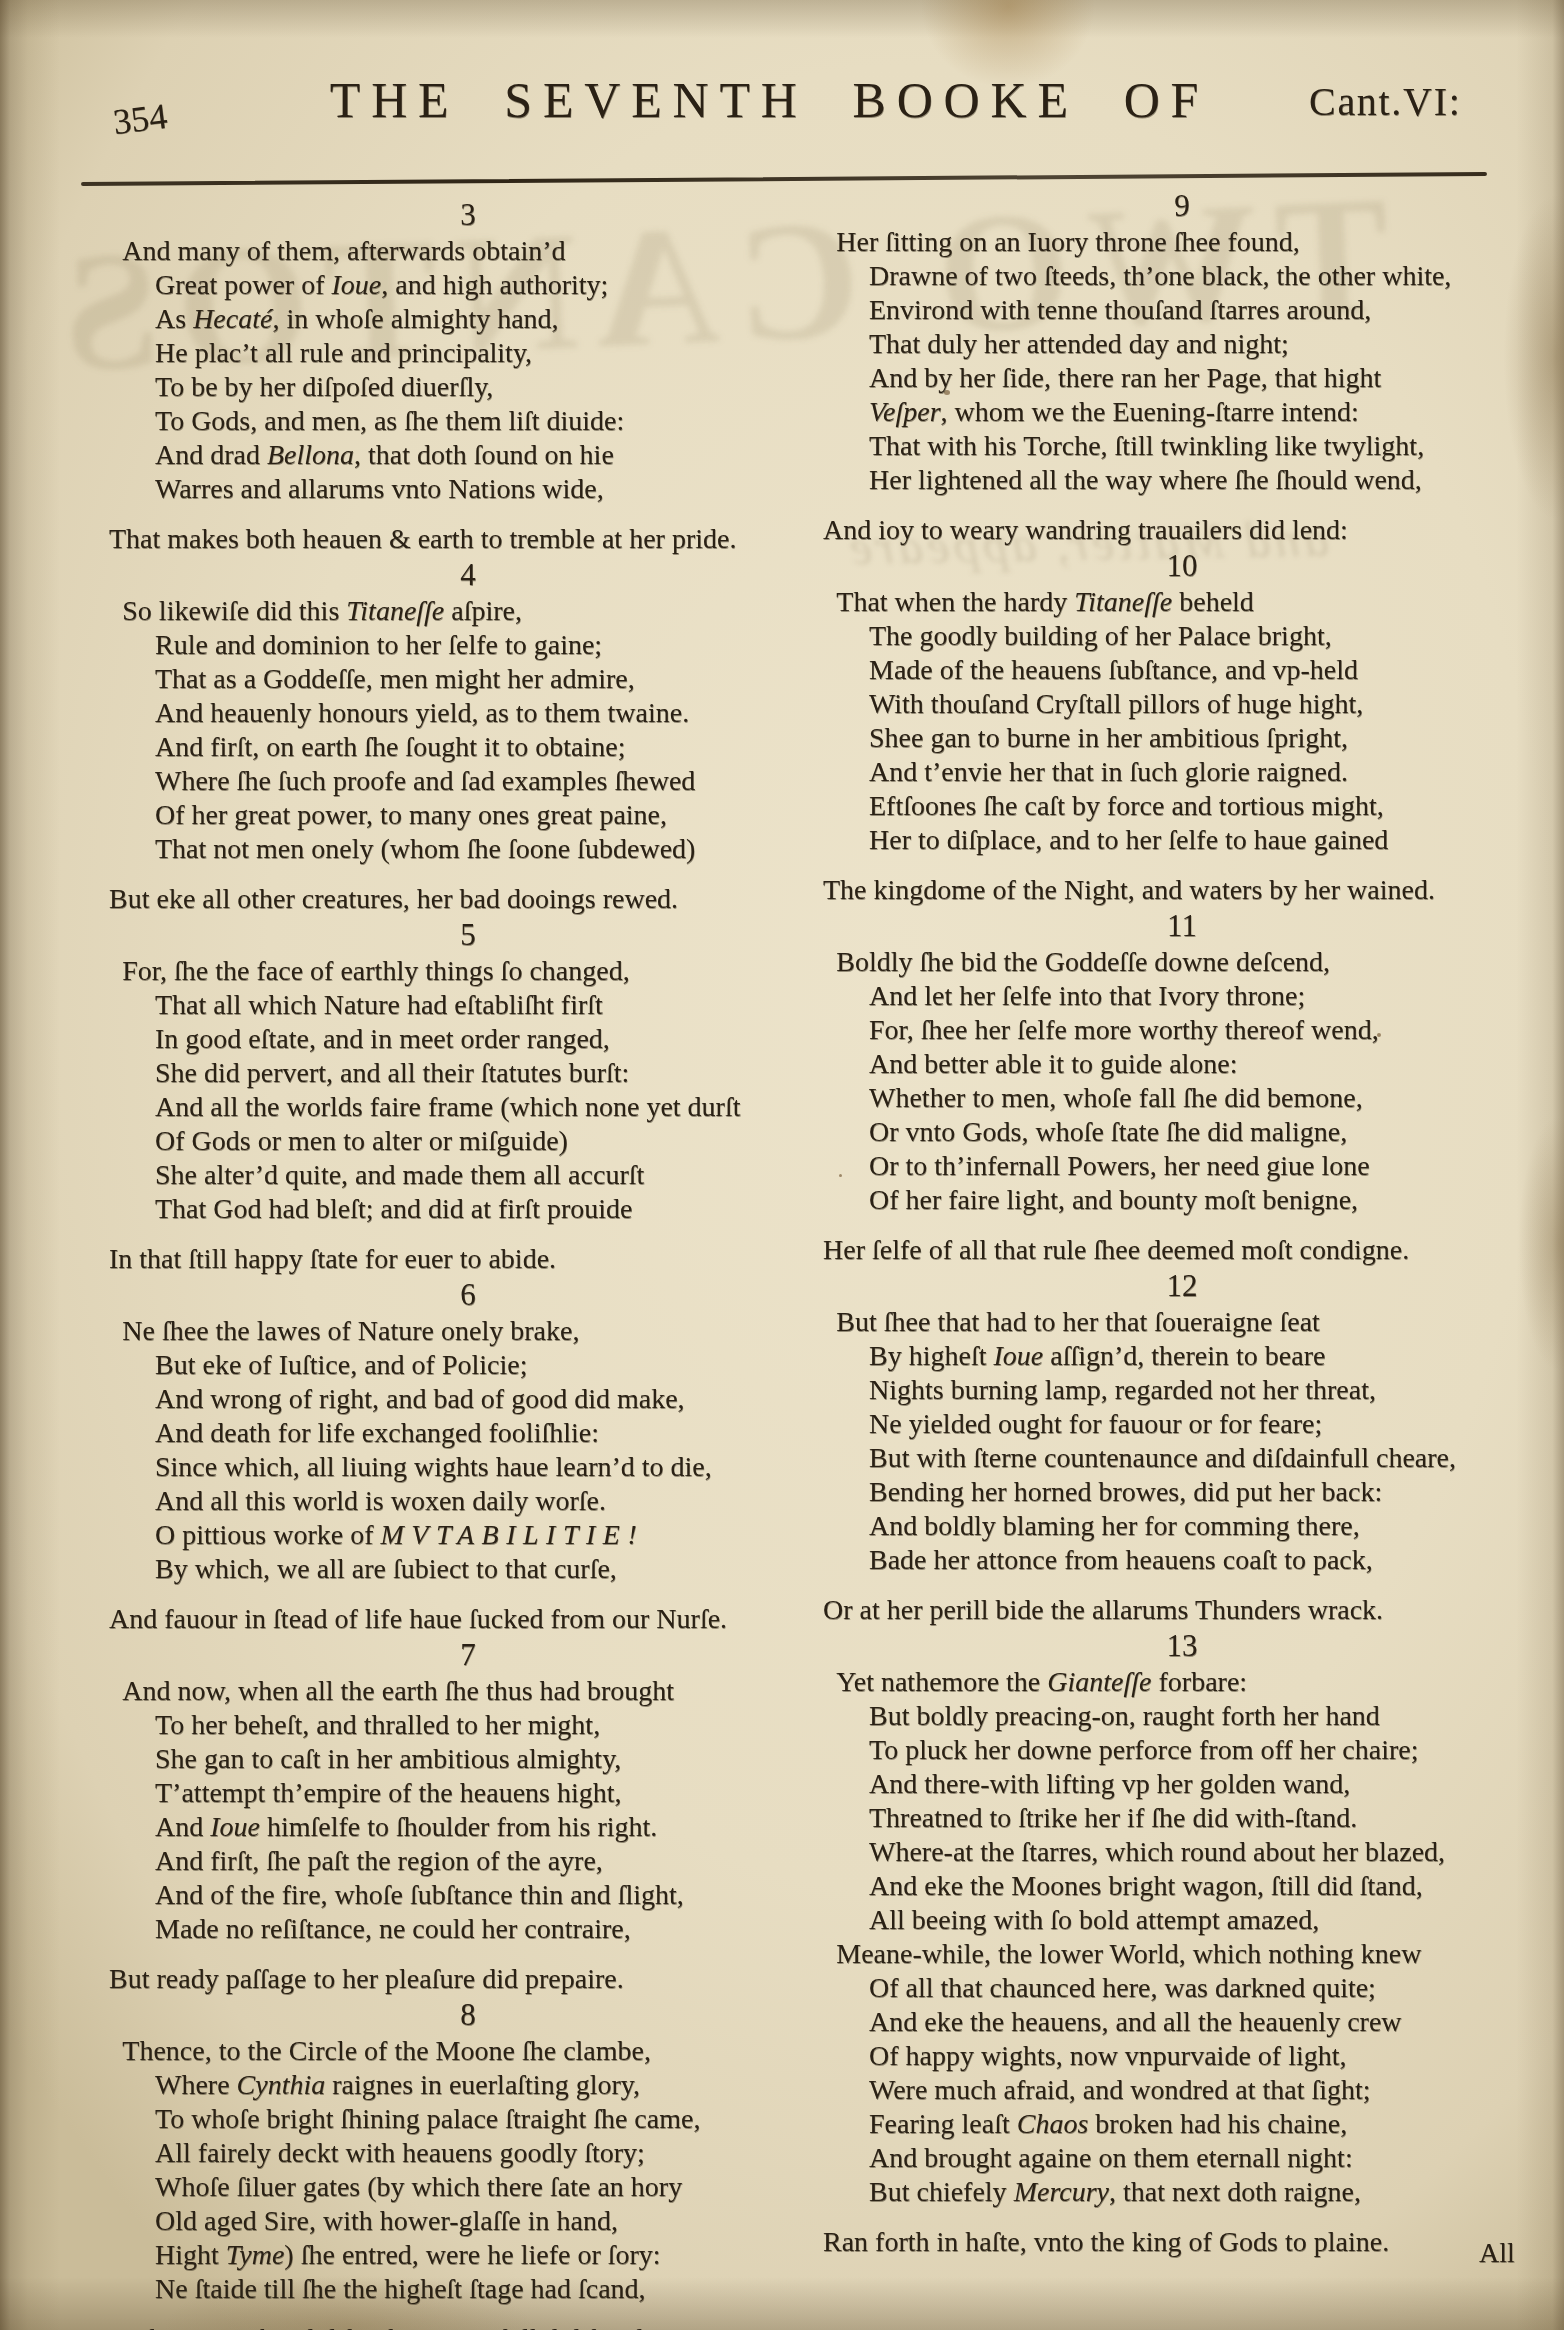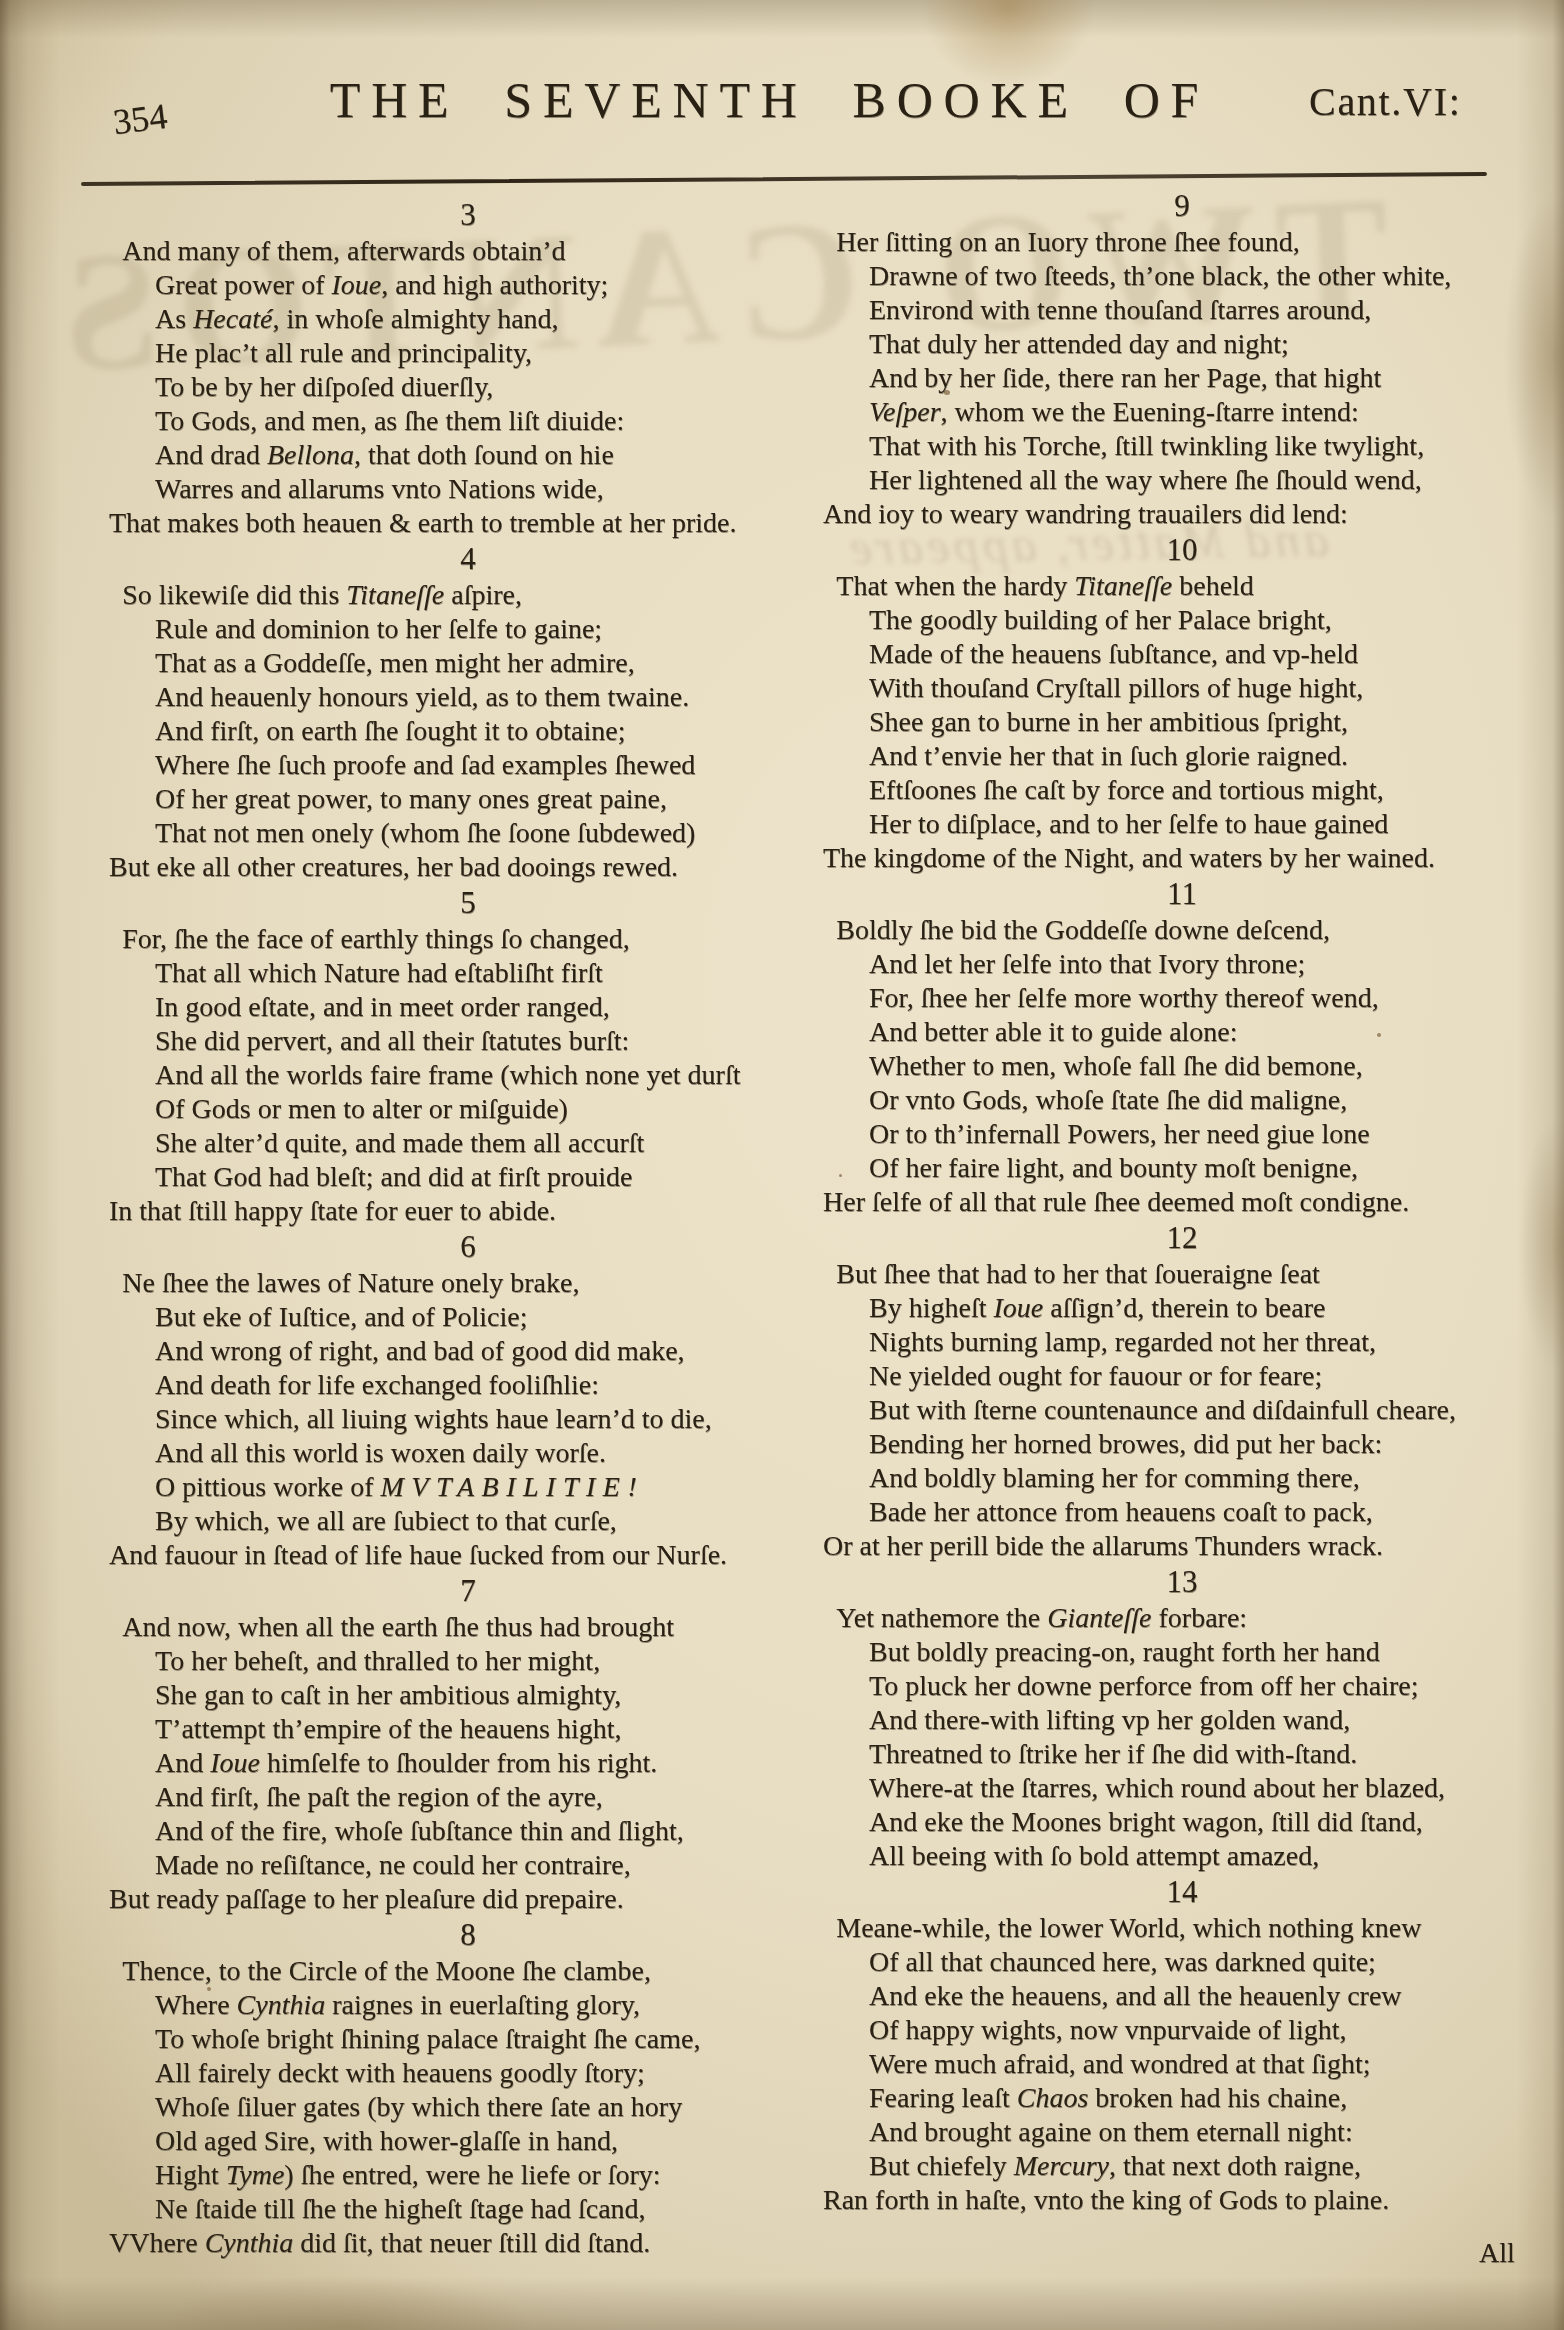--- a/index.html
+++ b/index.html
@@ -45,21 +45,21 @@
     border-radius:2.5px; transform:rotate(-0.4deg); z-index:2;
     background:linear-gradient(90deg, rgba(40,30,16,0.88), rgba(40,30,16,0.96) 30%, rgba(40,30,16,0.80) 70%, rgba(40,30,16,0.92));
   }
   .column{ position:absolute; width:718px; z-index:2; }
   .col-left{ left:109px; top:196px; }
   .col-right{ left:823px; top:187px; }
   .stanza-number{ text-align:center; font-size:31px; line-height:38px; height:38px; }
   .line{ font-size:28px; line-height:34px; white-space:nowrap; }
   .line.first{ padding-left:13.3px; }
   .line.mid{ padding-left:46px; }
-  .line.last{ padding-left:0; }
+  .line.last{ padding-left:0;margin-top:16px; }
   .line i{ font-style:italic; }
   .line i.spread{ letter-spacing:7.5px; font-style:italic; }
   .catchword{ position:absolute; left:1479px; top:2237px; font-size:28px; z-index:2;font-family:Liberation Serif, serif; }
   .speck{ position:absolute; border-radius:50%; background:rgba(92,62,25,0.55); z-index:1; }
   .speck.s1{ left:944px; top:390px; width:5.8px; height:5px; }
   .speck.s2{ left:1377px; top:1033px; width:4.1px; height:4.1px; }
   .speck.s3{ left:207px;  top:1987px; width:4.1px; height:4.1px; }
   .speck.s4{ left:839px; top:1174px; width:3.3px; height:3.3px; }
 </style>
 </head>
@@ -202,21 +202,20 @@
         <div class="line first">Yet nathemore the <i>Gianteſſe</i> forbare:</div>
         <div class="line mid">But boldly preacing-on, raught forth her hand</div>
         <div class="line mid">To pluck her downe perforce from off her chaire;</div>
         <div class="line mid">And there-with lifting vp her golden wand,</div>
         <div class="line mid">Threatned to ſtrike her if ſhe did with-ſtand.</div>
         <div class="line mid">Where-at the ſtarres, which round about her blazed,</div>
         <div class="line mid">And eke the Moones bright wagon, ſtill did ſtand,</div>
         <div class="line mid">All beeing with ſo bold attempt amazed,</div>
       </div>
       <div class="stanza">
-        <div class="stanza-number">14</div>
         <div class="line first">Meane-while, the lower World, which nothing knew</div>
         <div class="line mid">Of all that chaunced here, was darkned quite;</div>
         <div class="line mid">And eke the heauens, and all the heauenly crew</div>
         <div class="line mid">Of happy wights, now vnpurvaide of light,</div>
         <div class="line mid">Were much afraid, and wondred at that ſight;</div>
         <div class="line mid">Fearing leaſt <i>Chaos</i> broken had his chaine,</div>
         <div class="line mid">And brought againe on them eternall night:</div>
         <div class="line mid">But chiefely <i>Mercury</i>, that next doth raigne,</div>
         <div class="line last">Ran forth in haſte, vnto the king of Gods to plaine.</div>
       </div>

